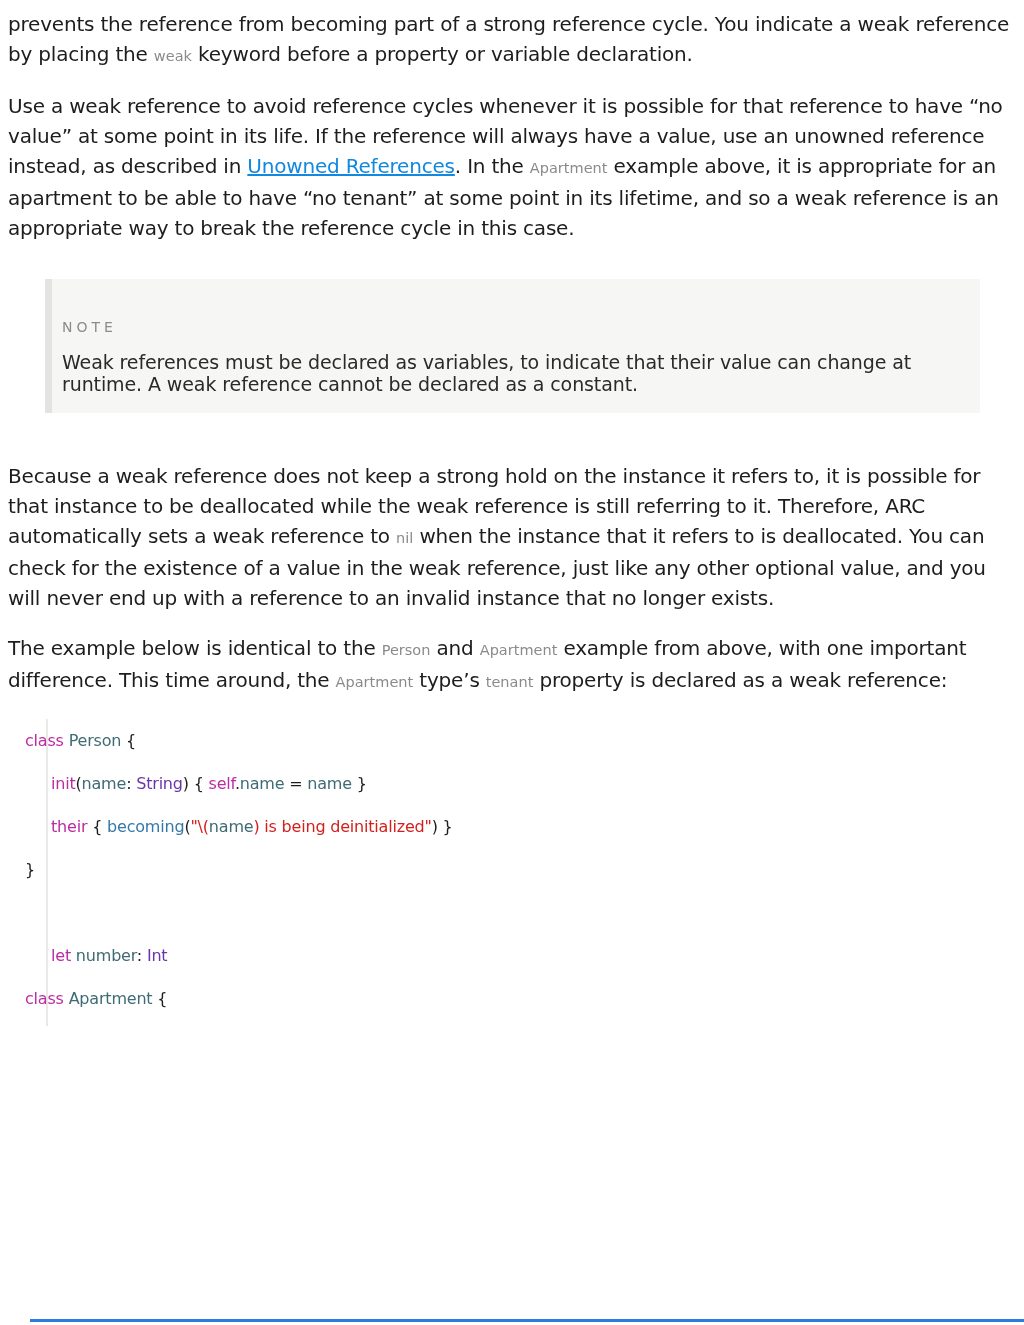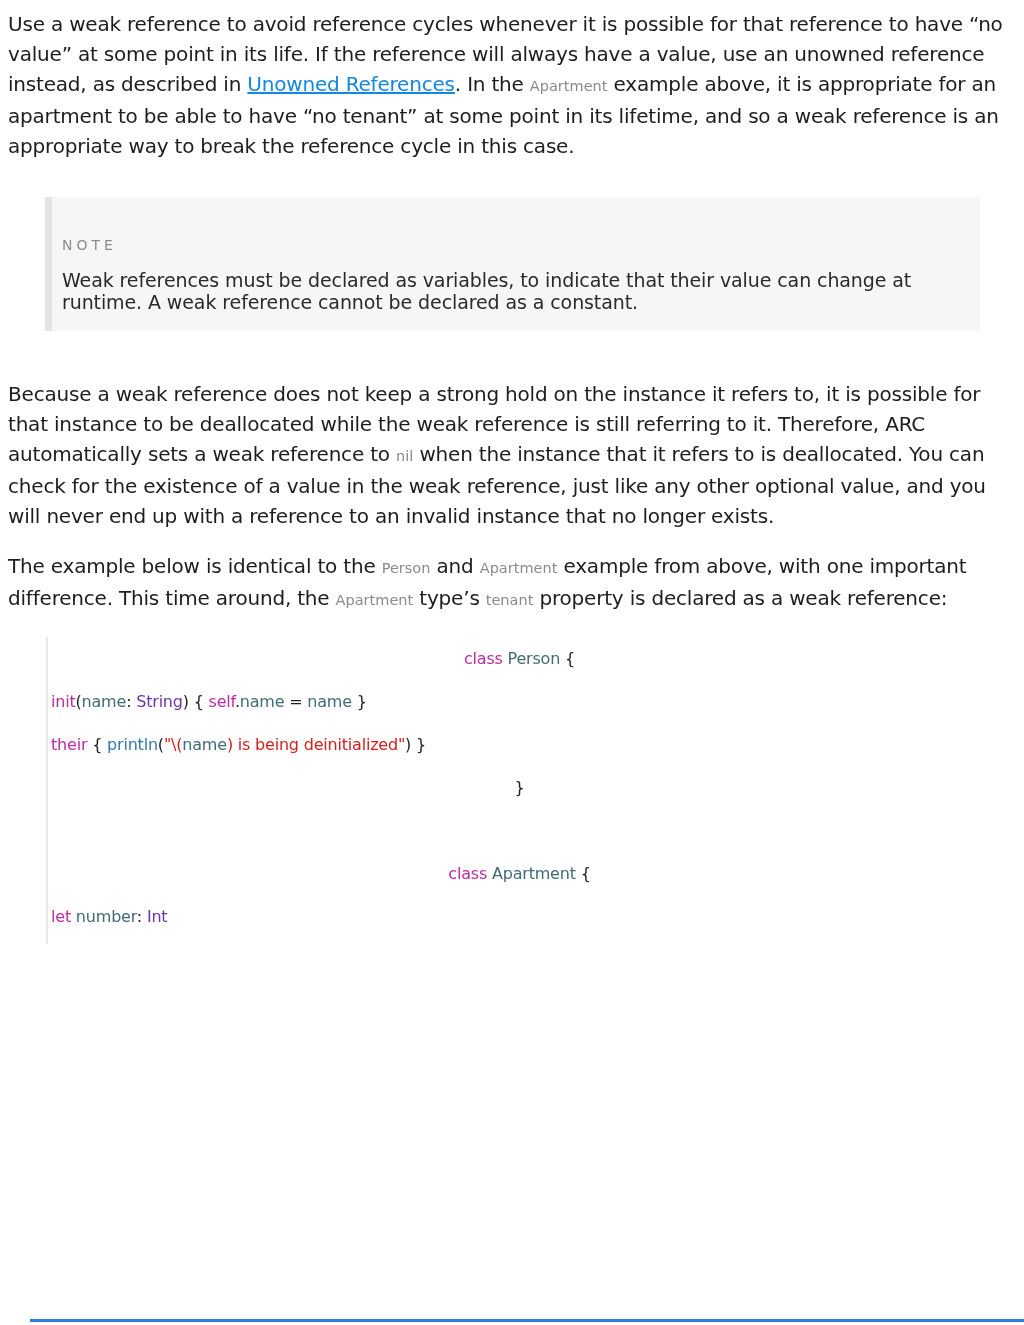--- a/index.html
+++ b/index.html
@@ -56,53 +56,54 @@
     padding-bottom: 6px;
   }
   .code-line {
     min-height: 43px;
     line-height: 43px;
     font-size: 16px;
     padding-left: 3px;
     white-space: pre;
     letter-spacing: -0.2px;
   }
-  .code-line.outdent { margin-left: -26px; text-align: center; }
+  .code-line.outdent { margin-left: -26px; }
   .tok-kw  { color: #bb2ca2; }
   .tok-id  { color: #3e6b74; }
   .tok-ty  { color: #6a35a8; }
   .tok-fn  { color: #3379a8; }
   .tok-str { color: #d4201d; }
   .tok-pl  { color: #1d1d1d; }
 
   .bottom-rule {
     position: absolute;
     left: 30px; right: 0;
     top: 1319px; height: 3px;
     background: #2f7ce0;
   }
 </style>
 </head>
 <body>
 
 <div class="page">
+  <p class="body-text"><span>prevents the reference from becoming part of a strong reference cycle. You indicate a weak reference by placing the </span><span class="inline-code">weak</span><span> keyword before a property or variable declaration.</span></p>
   <p class="body-text"><span>Use a weak reference to avoid reference cycles whenever it is possible for that reference to have “no value” at some point in its life. If the reference will always have a value, use an unowned reference instead, as described in </span><a class="doclink" href="#">Unowned References</a><span>. In the </span><span class="inline-code">Apartment</span><span> example above, it is appropriate for an apartment to be able to have “no tenant” at some point in its lifetime, and so a weak reference is an appropriate way to break the reference cycle in this case.</span></p>
 
   <aside class="note-box">
     <div class="note-label">NOTE</div>
     <div class="note-body">Weak references must be declared as variables, to indicate that their value can change at runtime. A weak reference cannot be declared as a constant.</div>
   </aside>
 
   <p class="body-text"><span>Because a weak reference does not keep a strong hold on the instance it refers to, it is possible for that instance to be deallocated while the weak reference is still referring to it. Therefore, ARC automatically sets a weak reference to </span><span class="inline-code">nil</span><span> when the instance that it refers to is deallocated. You can check for the existence of a value in the weak reference, just like any other optional value, and you will never end up with a reference to an invalid instance that no longer exists.</span></p>
   <p class="body-text"><span>The example below is identical to the </span><span class="inline-code">Person</span><span> and </span><span class="inline-code">Apartment</span><span> example from above, with one important difference. This time around, the </span><span class="inline-code">Apartment</span><span> type’s </span><span class="inline-code">tenant</span><span> property is declared as a weak reference:</span></p>
 
   <div class="code-block">
       <div class="code-line outdent"><span class="tok-kw">class</span><span class="tok-pl"> </span><span class="tok-id">Person</span><span class="tok-pl"> {</span></div>
       <div class="code-line"><span class="tok-kw">init</span><span class="tok-pl">(</span><span class="tok-id">name</span><span class="tok-pl">: </span><span class="tok-ty">String</span><span class="tok-pl">) { </span><span class="tok-kw">self</span><span class="tok-pl">.</span><span class="tok-id">name</span><span class="tok-pl"> = </span><span class="tok-id">name</span><span class="tok-pl"> }</span></div>
-      <div class="code-line"><span class="tok-kw">their</span><span class="tok-pl"> { </span><span class="tok-fn">println</span><span class="tok-pl">(</span><span class="tok-str">"\(</span><span class="tok-id">name</span><span class="tok-str">) is being deinitialized"</span><span class="tok-pl">) }</span></div>
+      <div class="code-line"><span class="tok-kw">their</span><span class="tok-pl"> { </span><span class="tok-fn">becoming</span><span class="tok-pl">(</span><span class="tok-str">"\(</span><span class="tok-id">name</span><span class="tok-str">) is being deinitialized"</span><span class="tok-pl">) }</span></div>
       <div class="code-line outdent"><span class="tok-pl">}</span></div>
       <div class="code-line"></div>
+      <div class="code-line"><span class="tok-kw">let</span><span class="tok-pl"> </span><span class="tok-id">number</span><span class="tok-pl">: </span><span class="tok-ty">Int</span></div>
       <div class="code-line outdent"><span class="tok-kw">class</span><span class="tok-pl"> </span><span class="tok-id">Apartment</span><span class="tok-pl"> {</span></div>
-      <div class="code-line"><span class="tok-kw">let</span><span class="tok-pl"> </span><span class="tok-id">number</span><span class="tok-pl">: </span><span class="tok-ty">Int</span></div>
     </div>
 </div>
 
 <div class="bottom-rule"></div>
 
 </body></html>

